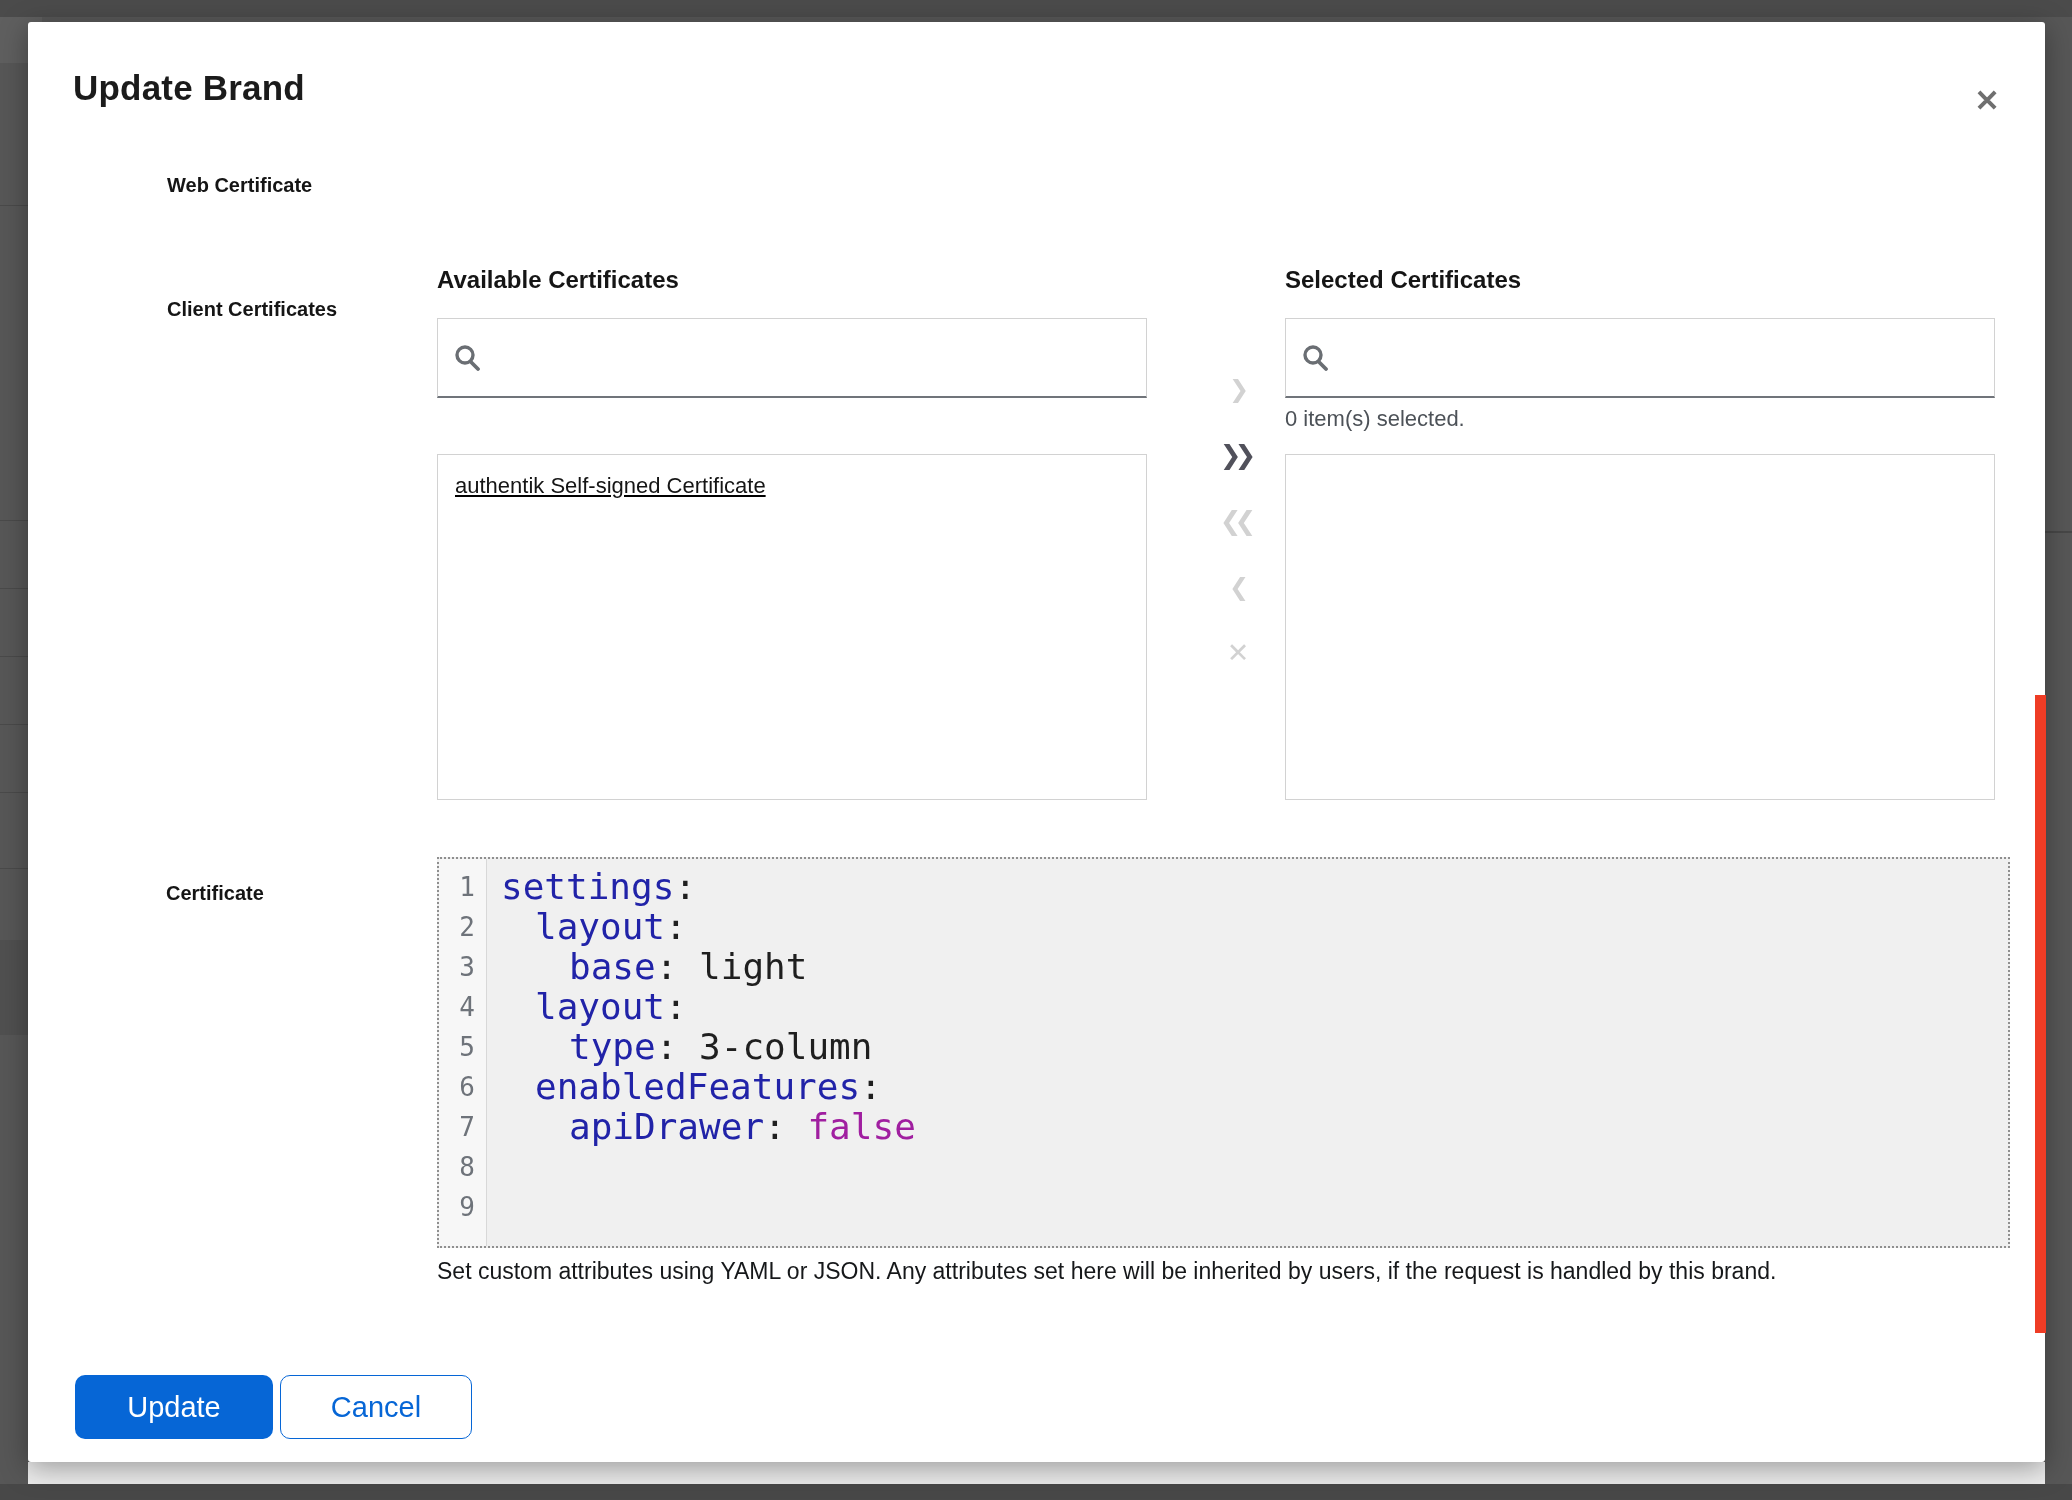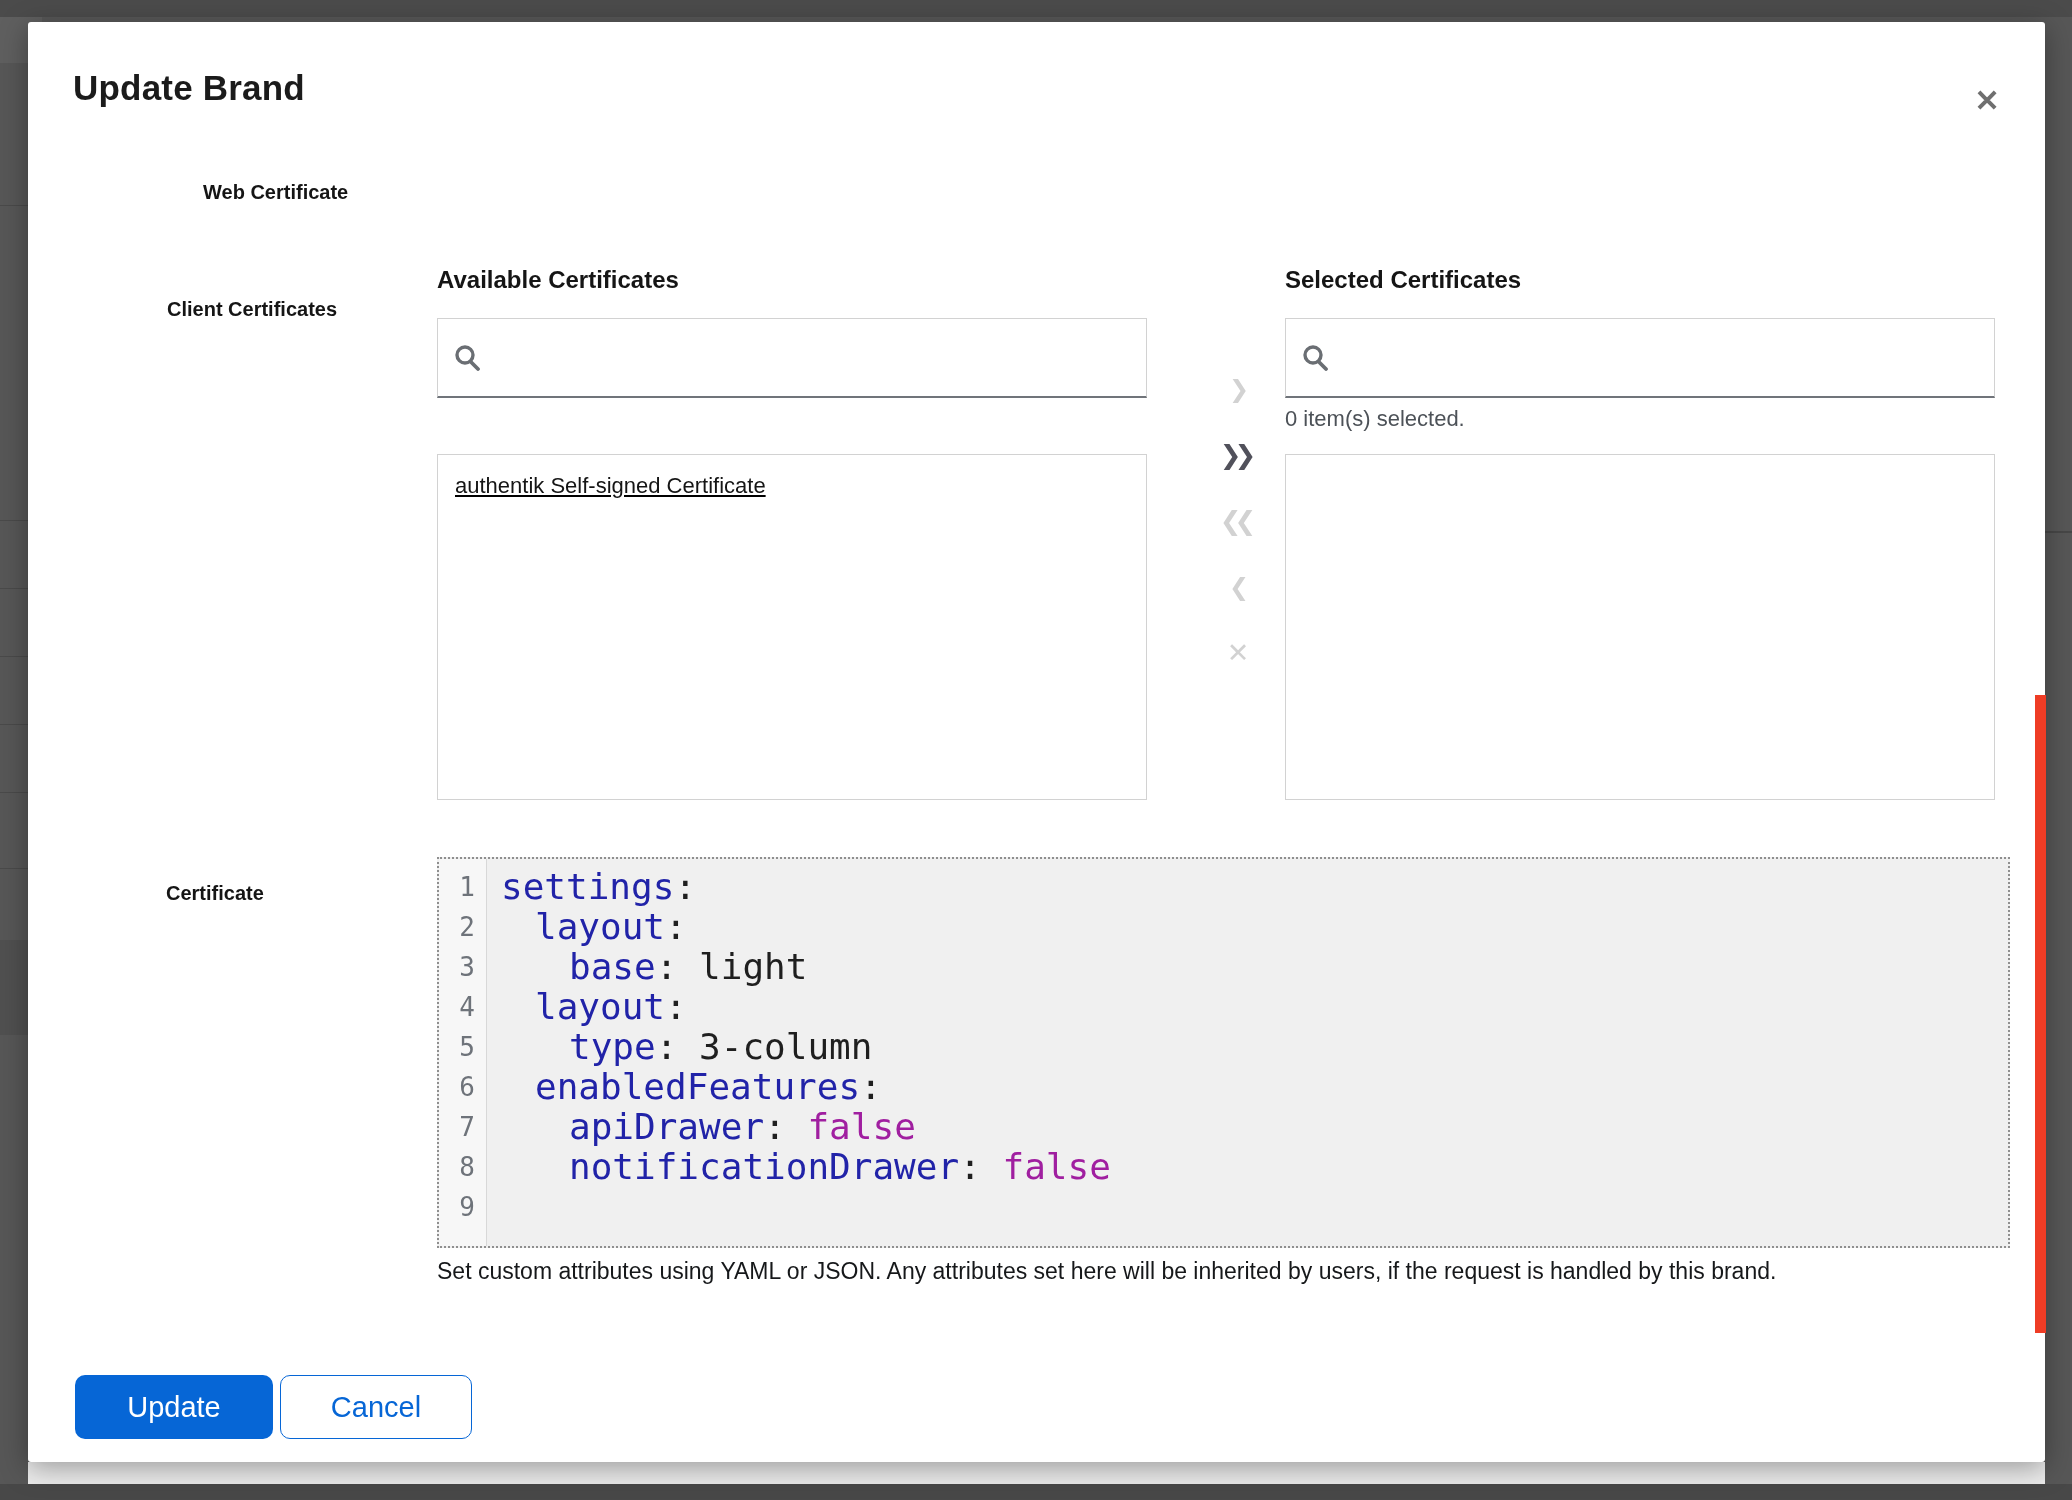--- a/index.html
+++ b/index.html
@@ -23,21 +23,21 @@
   
   .modal{
     position:absolute;left:28px;top:22px;width:2017px;height:1440px;
     background:#ffffff;border-radius:3px;box-shadow:0 6px 28px rgba(0,0,0,0.35);
   }
   .modal-title{position:absolute;left:45px;top:46px;font-size:35px;font-weight:bold;color:#1b1b1b;letter-spacing:0.2px;}
   .close-btn{position:absolute;left:1936px;top:56px;width:46px;height:46px;border:none;background:transparent;
     font-size:30px;font-weight:bold;color:#6f6f6f;cursor:pointer;line-height:46px;text-align:center;padding:0;}
 
   .form-label{position:absolute;font-size:20px;font-weight:bold;color:#151515;}
-  .lbl-web{left:139px;top:159px;margin-left:36px;}
+  .lbl-web{left:139px;top:152px;}
   .lbl-client{left:139px;top:276px;}
   .lbl-attrs{left:138px;top:860px;}
 
   
   .select-input{
     position:absolute;left:409px;top:124px;width:1557px;height:64px;
     border:1px solid #e6e6e6;border-bottom:2px solid #70747a;border-radius:0;
     font-family:"Liberation Sans", sans-serif;font-size:23px;color:#151515;padding:0 16px;outline:none;background:#fff;
   }
   .select-input::placeholder{color:var(--placeholder_gray,#6a6e73);opacity:1;}
@@ -188,21 +188,20 @@
           <div class="cm-line">
             <span class="ln">6</span>
             <span class="code" style="padding-left: 48px;"><span class="tok-key">enabledFeatures</span><span class="tok-plain">:</span></span>
           </div>
           <div class="cm-line">
             <span class="ln">7</span>
             <span class="code" style="padding-left: 82px;"><span class="tok-key">apiDrawer</span><span class="tok-plain">:</span><span class="tok-bool"> false</span></span>
           </div>
           <div class="cm-line">
             <span class="ln">8</span>
-            <span class="code" style="padding-left: 82px;"><span class="tok-key">notificationDrawer</span><span class="tok-plain">:</span><span class="tok-bool"> false</span></span>
           </div>
           <div class="cm-line">
             <span class="ln">9</span>
           </div>
         </div>
     </div>
     <div class="help-text">Set custom attributes using YAML or JSON. Any attributes set here will be inherited by users, if the request is handled by this brand.</div>
 
     <button class="btn btn-primary">Update</button>
     <button class="btn btn-secondary">Cancel</button>

